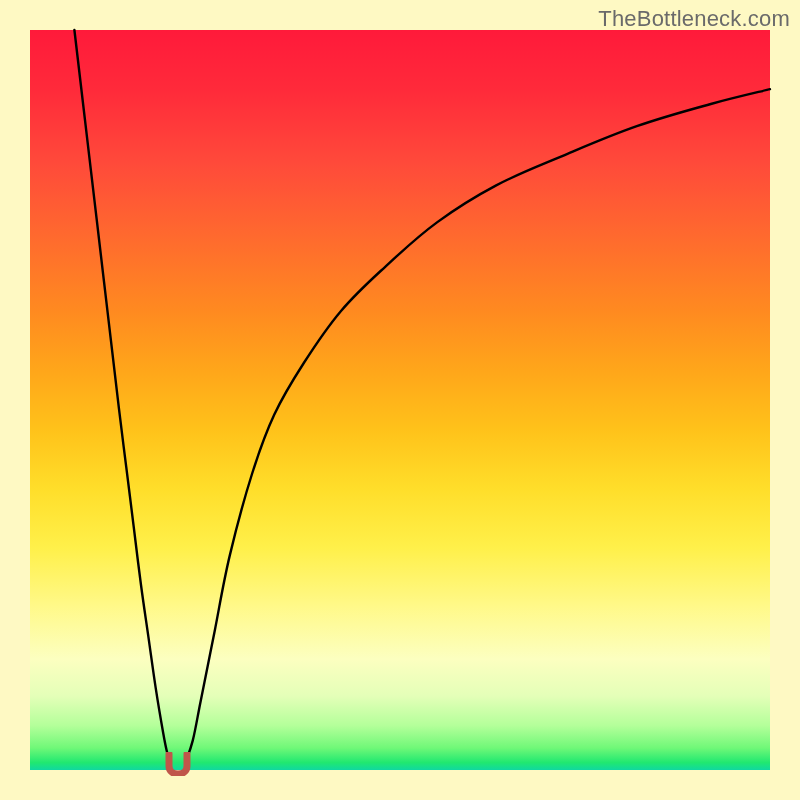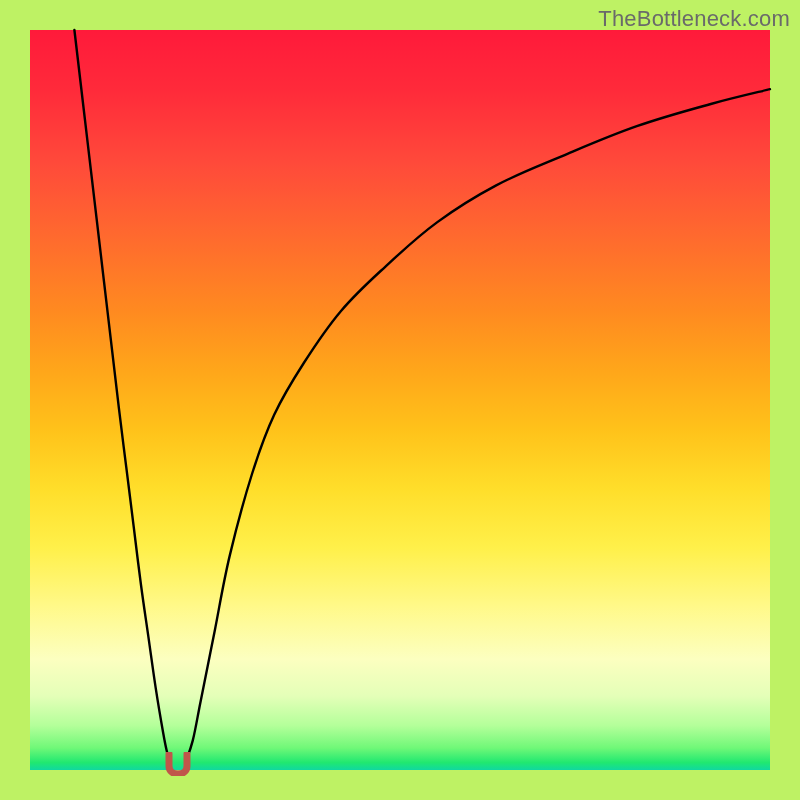--- a/index.html
+++ b/index.html
@@ -7,21 +7,21 @@
     padding: 0;
     width: 800px;
     height: 800px;
     background: #000;
     overflow: hidden;
   }
   .frame {
     position: relative;
     width: 800px;
     height: 800px;
-    background: #bef264;
+    background: #fef9c3;
   }
   .plot {
     position: absolute;
     left: 30px;
     top: 30px;
     width: 740px;
     height: 740px;
     background: linear-gradient(to bottom,
       #ff1a3a 0%,
       #ff2a3a 8%,

